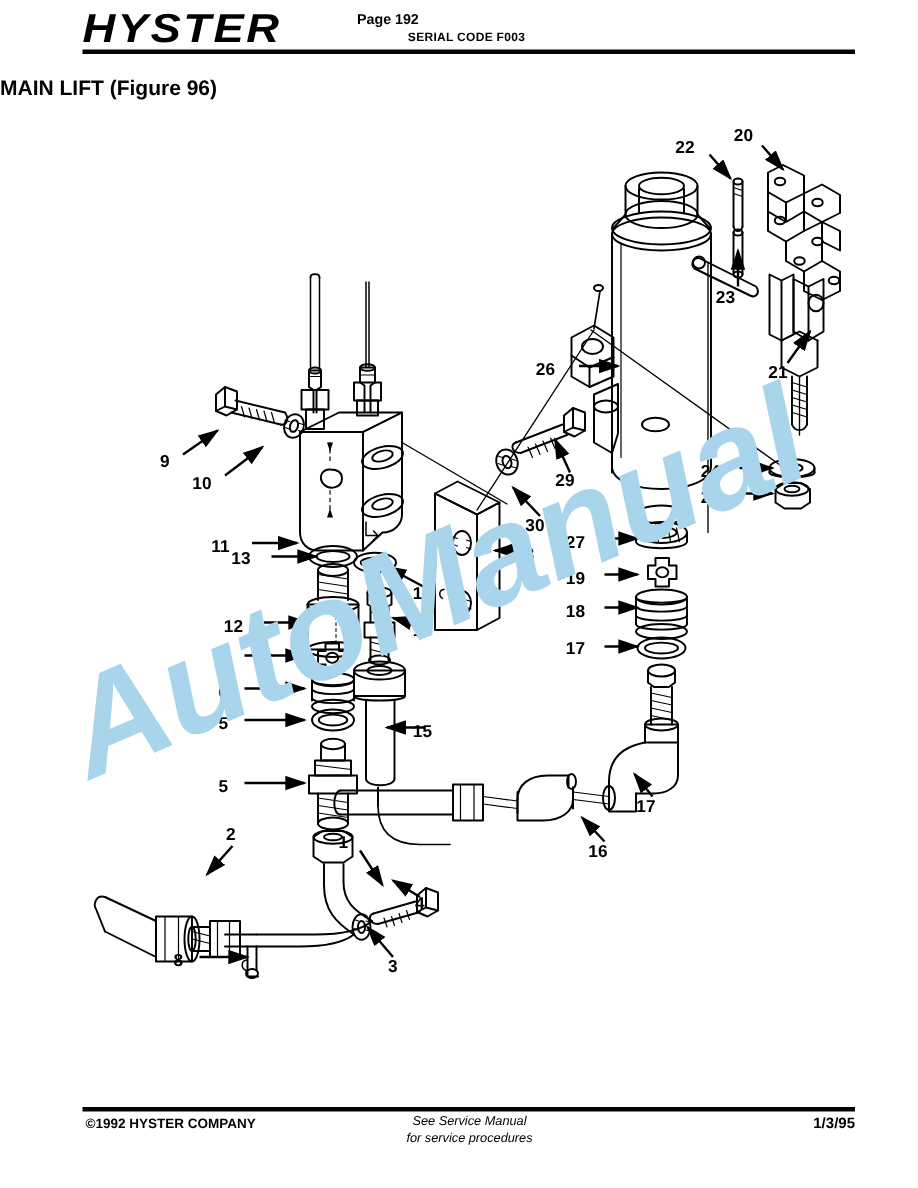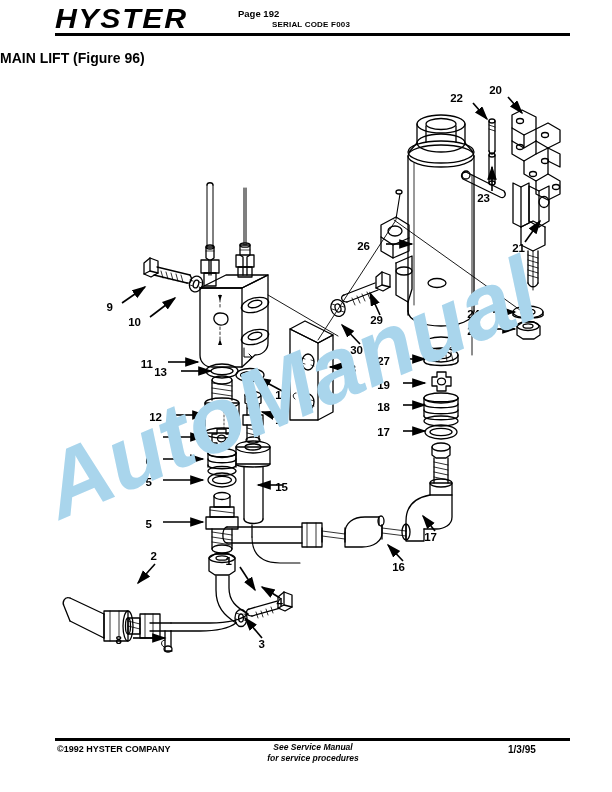--- a/index.html
+++ b/index.html
@@ -41,24 +41,24 @@
 
   
   .rule-bot{
     position:absolute;left:55px;top:738px;width:515px;height:3px;background:#000;
   }
   .ftr-left{
     position:absolute;left:57px;top:744px;font-size:9px;font-weight:bold;
   }
   .ftr-mid{
     position:absolute;left:233px;top:742px;width:160px;text-align:center;
-    font-size:8.5px;font-style:italic;font-weight:bold;line-height:11px;
+    font-size:8.5px;font-style:italic;font-weight:normal;line-height:11px;
   }
   .ftr-right{
-    position:absolute;left:508px;top:744px;width:62px;
+    position:absolute;left:508px;top:744px;width:62px;text-align:right;
     font-size:10px;font-weight:bold;
   }
 
   
   #diagram{position:absolute;left:0;top:55px;width:612px;height:680px;}
   #diagram svg{display:block;}
 
   
   #watermark{
     position:absolute;left:0;top:0;width:612px;height:792px;

